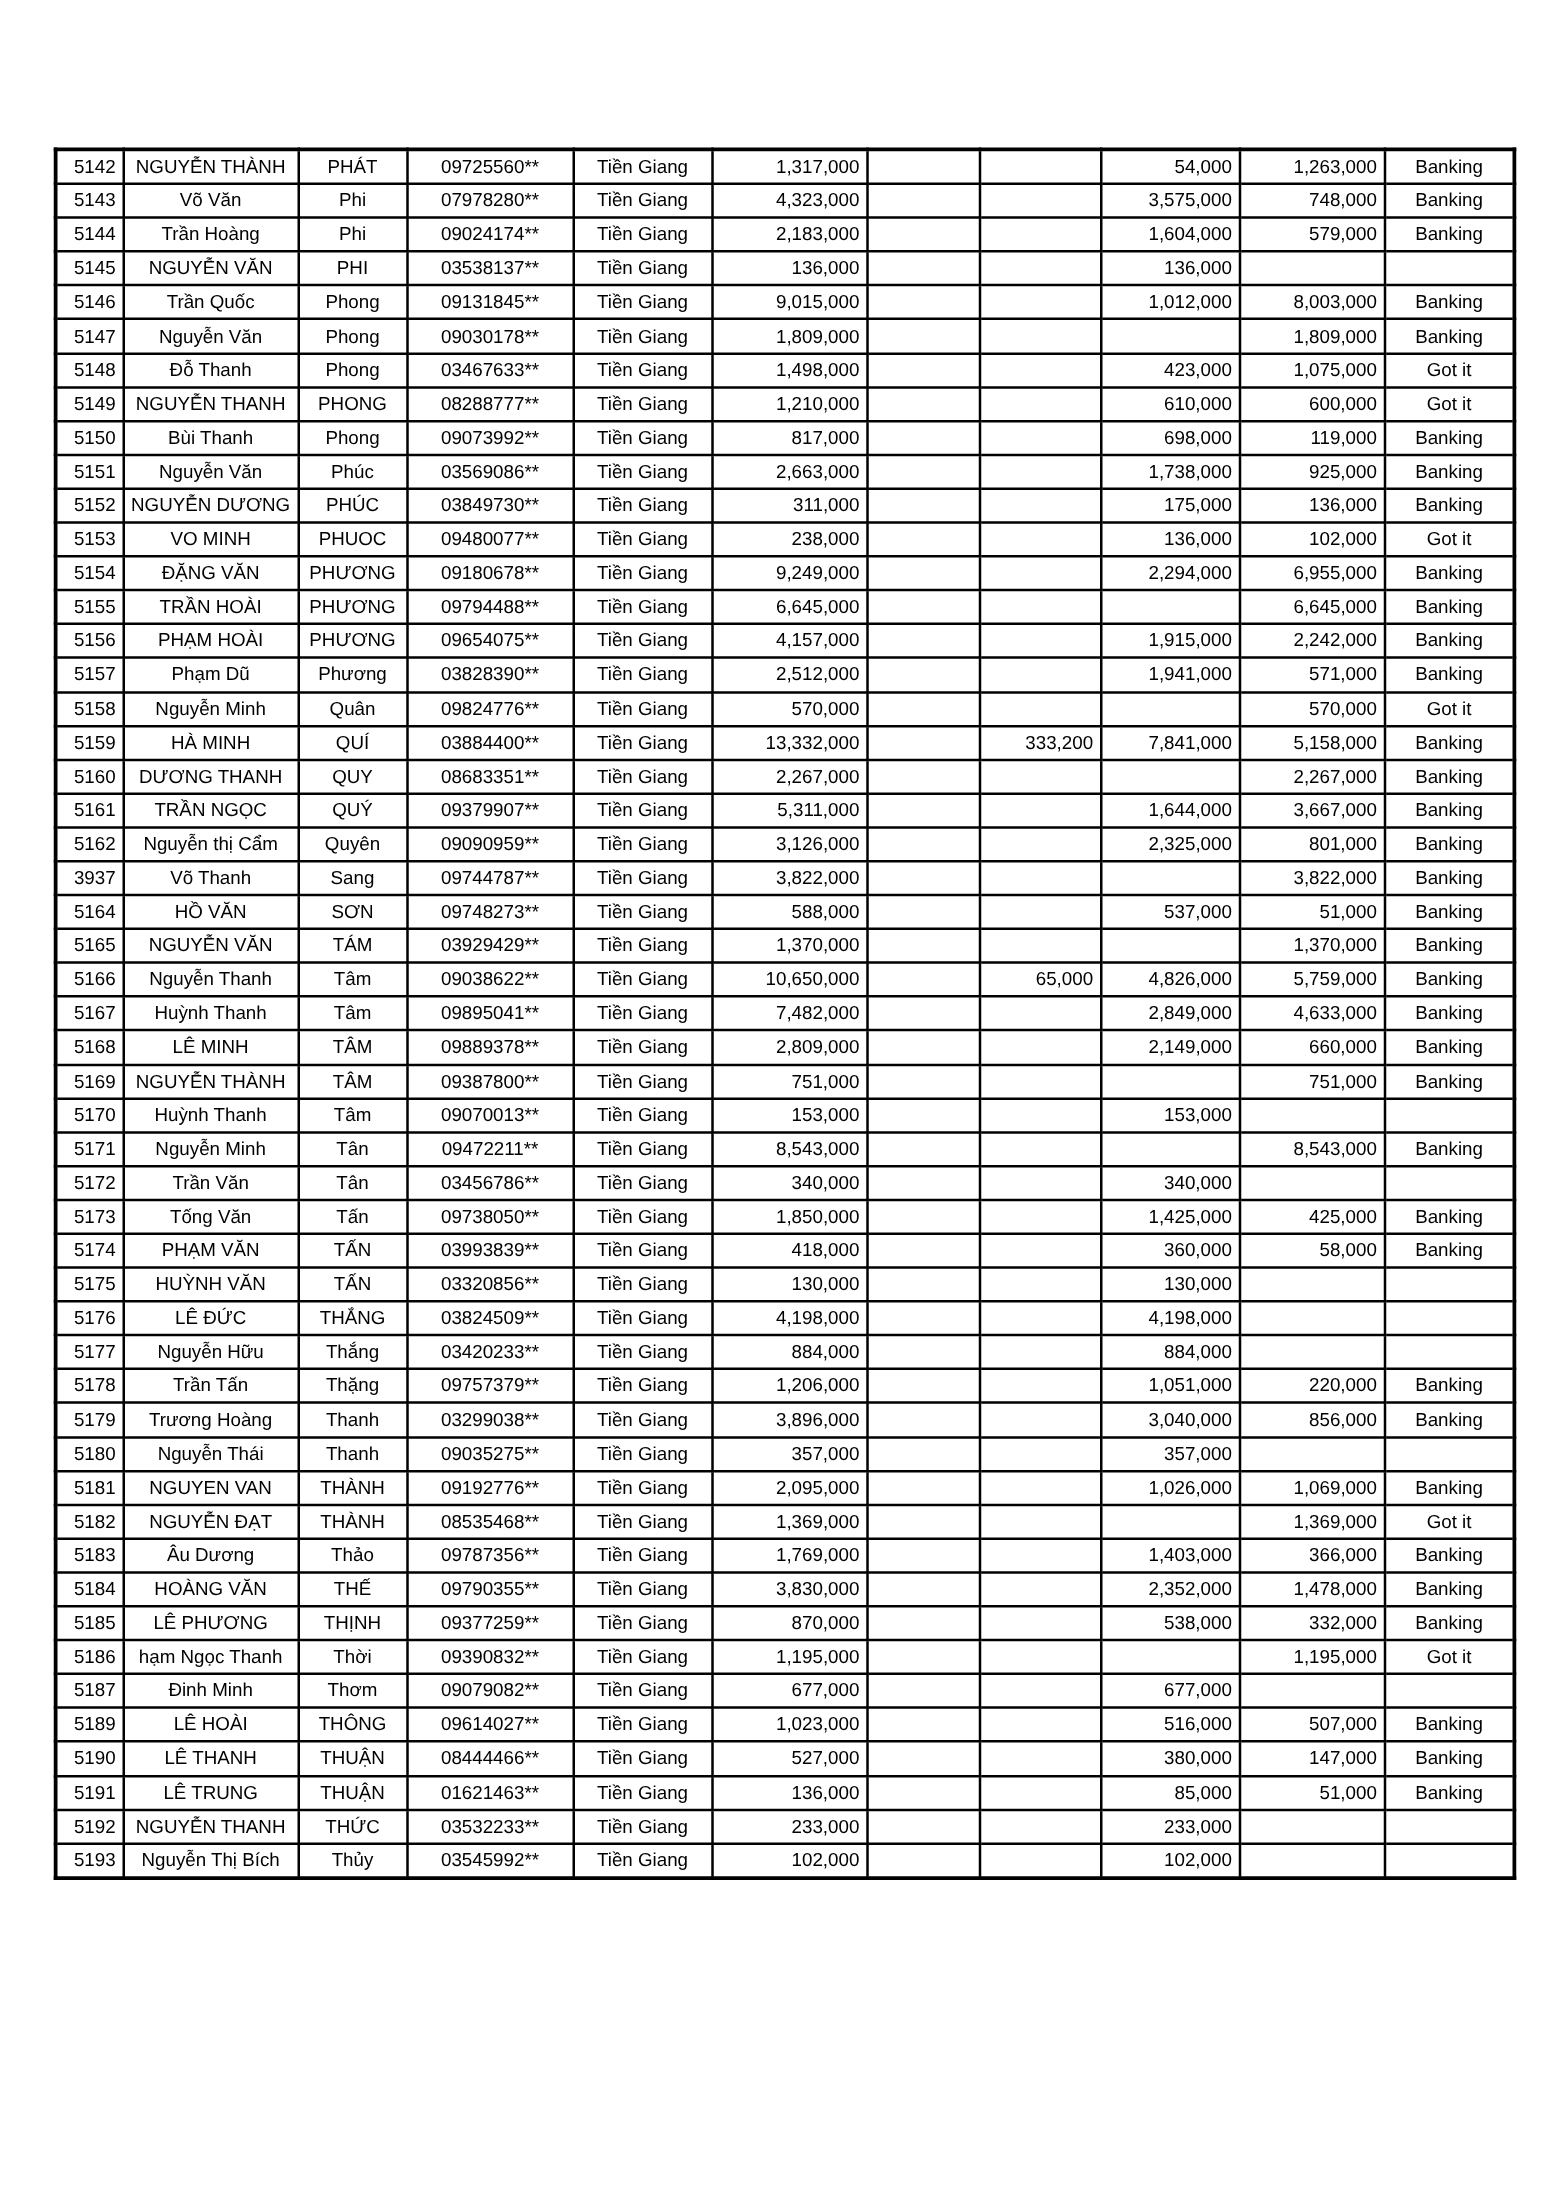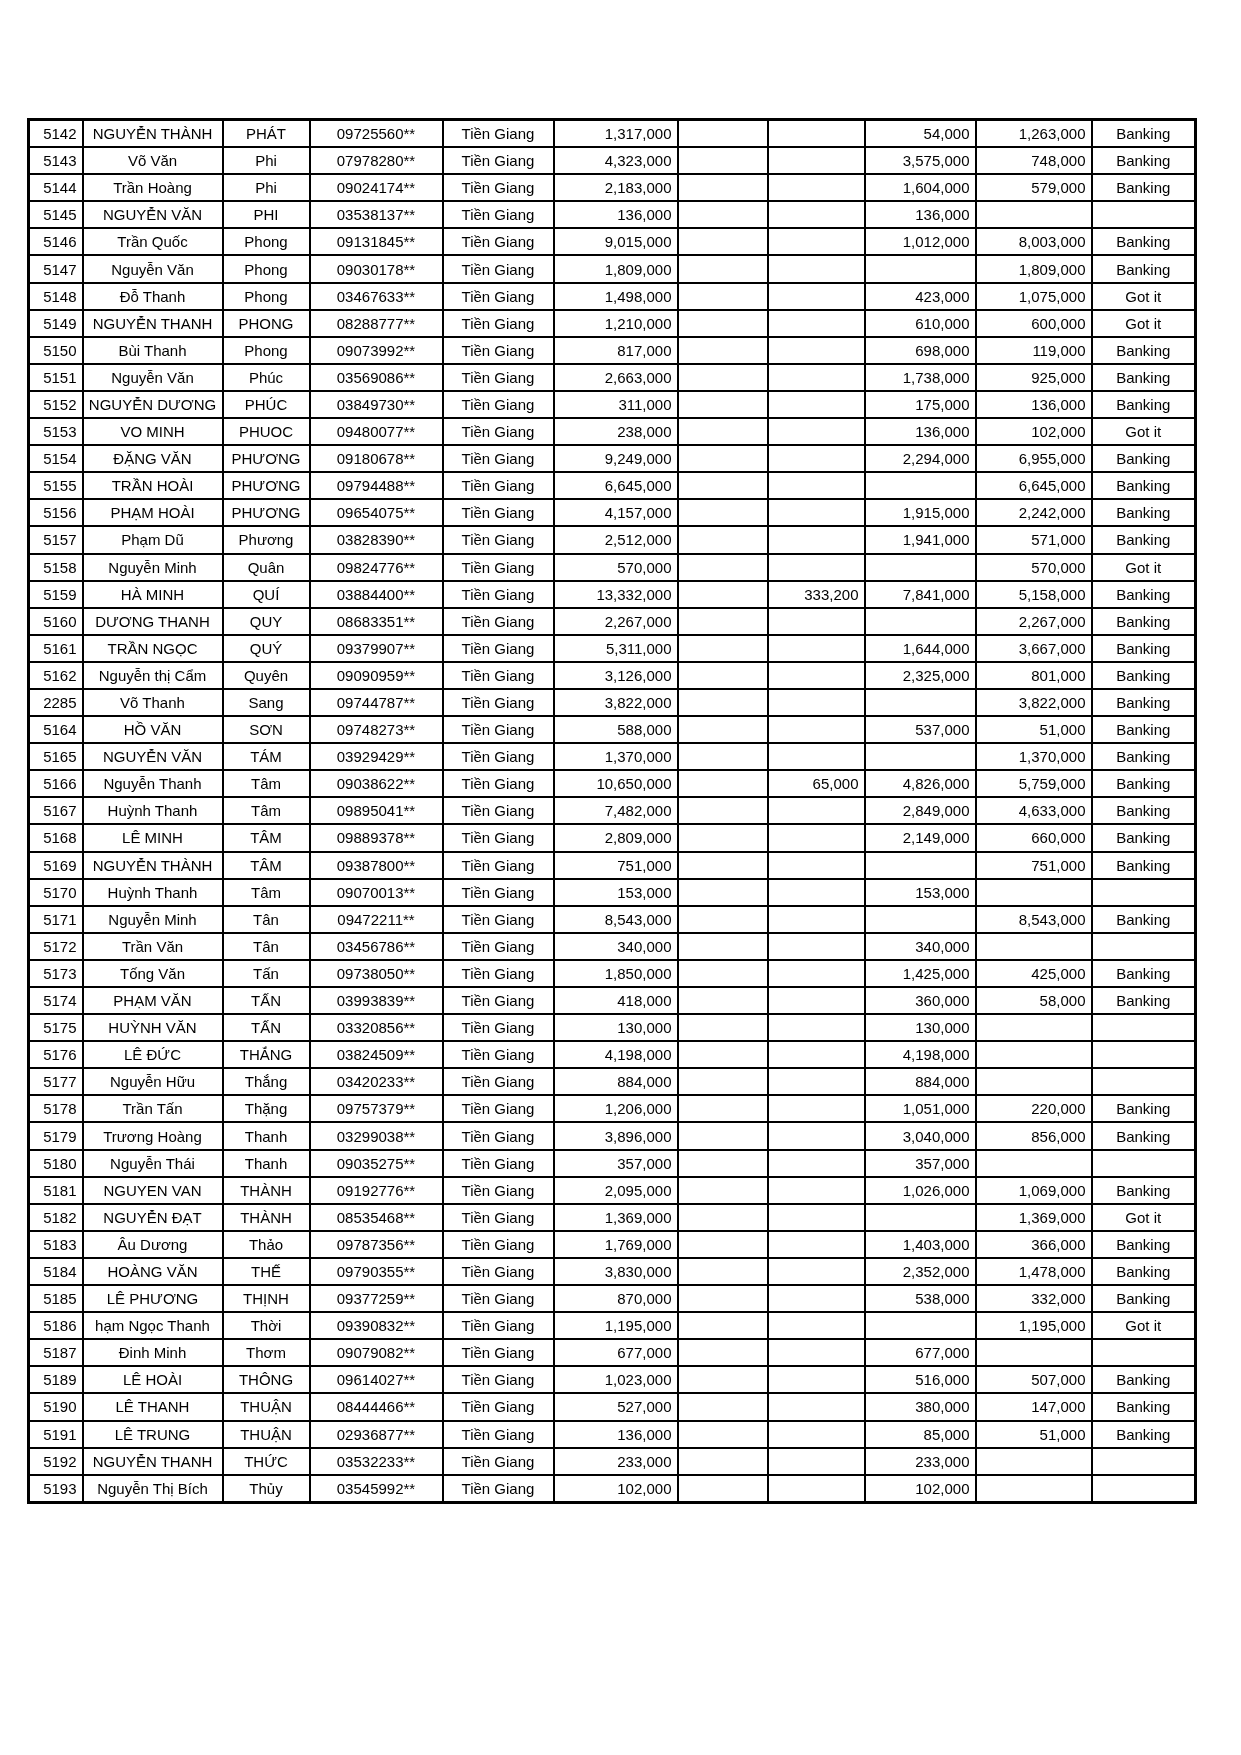--- a/index.html
+++ b/index.html
@@ -1,21 +1,21 @@
 <!DOCTYPE html>
 <html><head>
 <meta charset="utf-8">
 <style>
   html,body{margin:0;padding:0;background:#ffffff;}
   body{
     width:1241px;height:1755px;position:relative;
     font-family:"Liberation Sans",sans-serif;color:#000;
   }
   .sheet{position:absolute;left:27px;top:118px;}
-  table{border-collapse:collapse;table-layout:fixed;border:3px solid #000;}
+  table{border-collapse:collapse;table-layout:fixed;border:3px solid #000;margin-left:16px;}
   td{
     border:2px solid #000;
     height:25.1px;
     font-size:15px;
     line-height:1;
     overflow:hidden;
     white-space:nowrap;
     padding:0 5px;
     vertical-align:middle;
   }
@@ -308,21 +308,21 @@
           <td class="al-c">09090959**</td>
           <td class="al-c">Tiền Giang</td>
           <td class="al-r">3,126,000</td>
           <td class="al-r"></td>
           <td class="al-r"></td>
           <td class="al-r">2,325,000</td>
           <td class="al-r">801,000</td>
           <td class="al-c">Banking</td>
         </tr>
         <tr>
-          <td class="al-r">2285</td>
+          <td class="al-r">3937</td>
           <td class="al-c">Võ Thanh</td>
           <td class="al-c">Sang</td>
           <td class="al-c">09744787**</td>
           <td class="al-c">Tiền Giang</td>
           <td class="al-r">3,822,000</td>
           <td class="al-r"></td>
           <td class="al-r"></td>
           <td class="al-r"></td>
           <td class="al-r">3,822,000</td>
           <td class="al-c">Banking</td>
@@ -662,21 +662,21 @@
           <td class="al-r"></td>
           <td class="al-r"></td>
           <td class="al-r">380,000</td>
           <td class="al-r">147,000</td>
           <td class="al-c">Banking</td>
         </tr>
         <tr>
           <td class="al-r">5191</td>
           <td class="al-c">LÊ TRUNG</td>
           <td class="al-c">THUẬN</td>
-          <td class="al-c">02936877**</td>
+          <td class="al-c">01621463**</td>
           <td class="al-c">Tiền Giang</td>
           <td class="al-r">136,000</td>
           <td class="al-r"></td>
           <td class="al-r"></td>
           <td class="al-r">85,000</td>
           <td class="al-r">51,000</td>
           <td class="al-c">Banking</td>
         </tr>
         <tr>
           <td class="al-r">5192</td>

